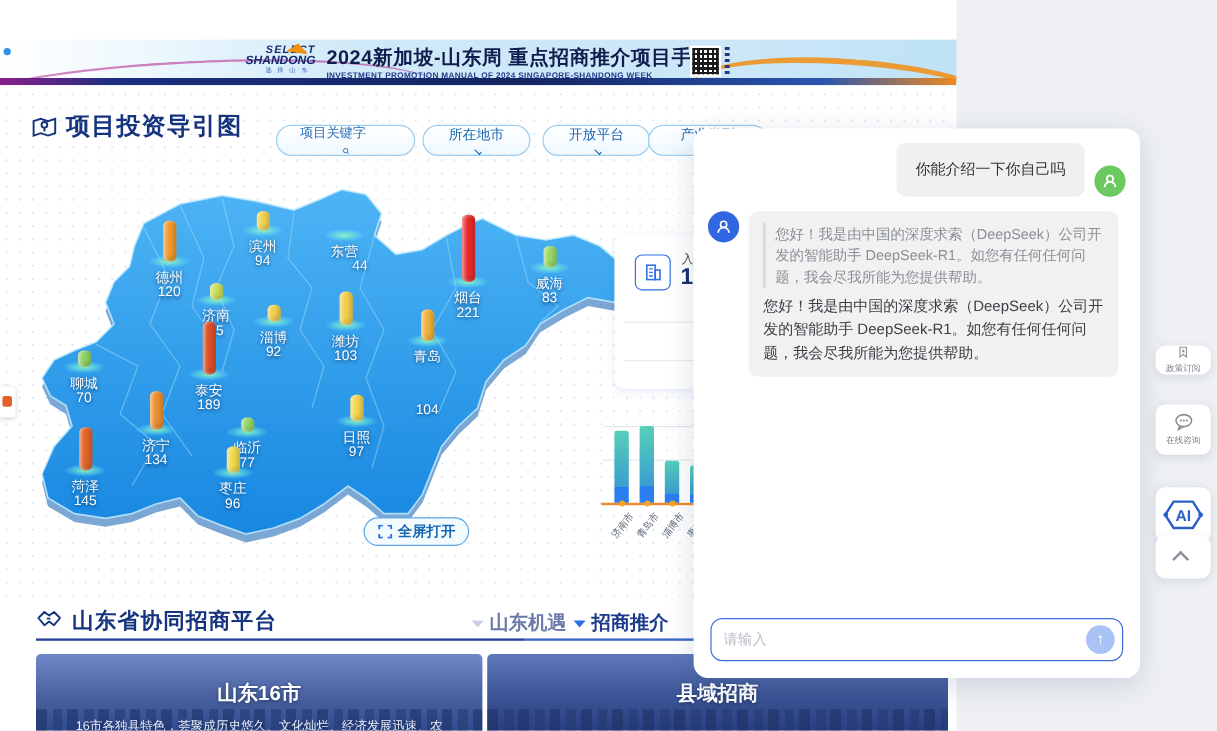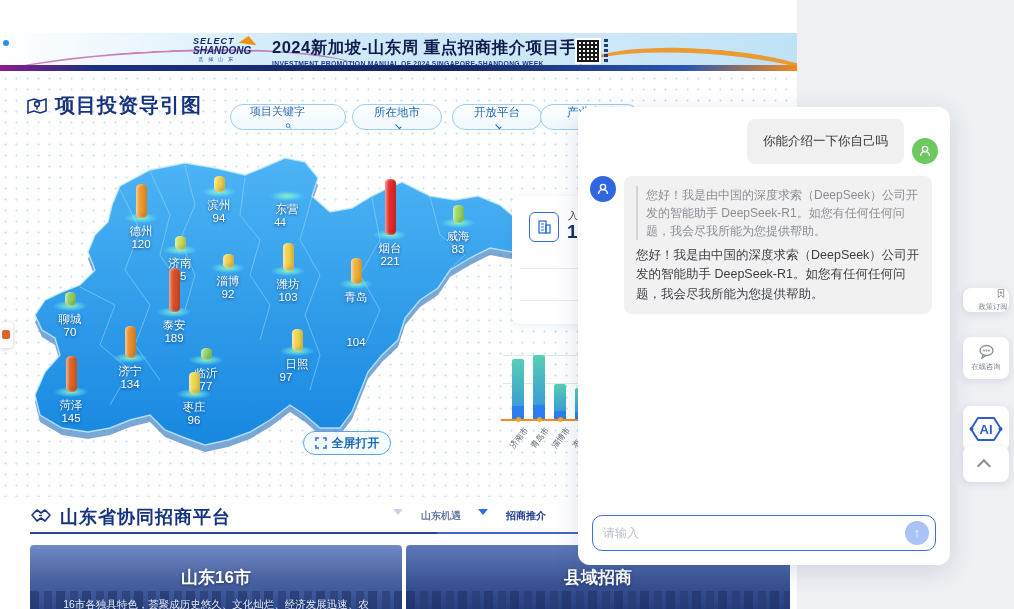--- a/index.html
+++ b/index.html
@@ -12,21 +12,21 @@
   
   .banner { position:absolute; left:0; top:33px; width:797px; height:38px;
     background:linear-gradient(90deg,#ffffff 0%,#eaf6fd 18%,#cfe9f8 38%,#cbe7f8 78%,#bfe2f6 100%); overflow:hidden; }
   .banner .wave-m { position:absolute; left:-60px; top:18px; width:430px; height:70px; border-radius:50%;
     border-top:2px solid rgba(176,32,140,.55); transform:rotate(-3deg); }
   .banner .wave-o { position:absolute; right:-40px; top:16px; width:260px; height:60px; border-radius:50%;
     border-top:5px solid rgba(240,146,30,.9); transform:rotate(4deg); }
   .banner .band { position:absolute; left:0; bottom:0; width:100%; height:6px;
     background:linear-gradient(90deg,#8a1f8a 0%,#1b2f7e 12%,#152561 55%,#2a55b0 86%,#f08a1e 100%); }
   .banner-dot { position:absolute; left:3px; top:7px; width:6px; height:6px; border-radius:50%; background:#2e8fe4; }
-  .logo { position:absolute; left:193px; top:4px; width:70px; text-align:left; color:#142a6e;
+  .logo { position:absolute; left:193px; top:4px; width:70px; text-align:right; color:#142a6e;
     font-weight:bold; font-style:italic; line-height:1.0; }
   .logo .l1 { font-size:9px; letter-spacing:1px; }
   .logo .l2 { font-size:10px; }
   .logo .peak { position:absolute; right:6px; top:-1px; width:0; height:0;
     border-left:9px solid transparent; border-right:9px solid transparent; border-bottom:8px solid #f0920f; transform:rotate(8deg); }
   .logo .lsub { font-size:6px; font-style:normal; font-weight:normal; color:#2a55b0; letter-spacing:2px; transform:scale(.85); }
   .banner-titles { position:absolute; left:272px; top:4px; width:300px; }
   .banner-title { font-size:16.5px; font-weight:bold; color:#111c4e; letter-spacing:.5px; white-space:nowrap; }
   .banner-subtitle { font-size:6.8px; color:#223a8a; font-weight:bold; letter-spacing:.3px; margin-top:1px; white-space:nowrap; }
   .qr { position:absolute; left:575px; top:5px; width:26px; height:26px; background:#fff; padding:2px; }
@@ -82,21 +82,21 @@
   .mc-grid { position:absolute; left:8px; width:98px; height:1px; background:#e3e6ea; }
   .mc-base { position:absolute; left:6px; top:74px; width:100px; height:2px; background:#f08a2a; }
   .mc-bar { position:absolute; width:12px; border-radius:2px 2px 0 0; }
   .mc-dot { position:absolute; width:5px; height:5px; border-radius:50%; background:#f5a623; top:72px; }
   .mc-lab { position:absolute; top:80px; width:40px; font-size:8px; color:#55606e;
     transform:rotate(-52deg); transform-origin:top right; text-align:right; white-space:nowrap; }
 
   
   .sec2-head { position:absolute; left:30px; top:505px; display:flex; align-items:center; gap:8px; }
   .sec2-title { font-size:18px; font-weight:bold; color:#16337f; letter-spacing:1px; }
-  .sec2-nav { position:absolute; top:509px; display:flex; gap:18px; font-size:10px; font-weight:bold; }
+  .sec2-nav { position:absolute; top:509px; display:flex; align-items:center; gap:5px; font-size:16px; font-weight:bold; }
   .nav1 { left:393px; color:#6b7aa8; }
   .nav2 { left:478px; color:#1b3a8c; }
   .tri { width:0; height:0; border-left:5px solid transparent; border-right:5px solid transparent; }
   .tri-gray { border-top:6px solid #c8d2e6; }
   .tri-blue { border-top:6px solid #2e6fe4; }
   .sec2-line { position:absolute; left:30px; top:532px; width:740px; height:2px;
     background:linear-gradient(90deg,#2b4396 0%,#2b4396 55%,#3e68c9 55%,#3e68c9 100%); }
 
   .card { position:absolute; top:545px; height:64px; border-radius:4px 4px 0 0; overflow:hidden; color:#fff; text-align:center; }
   .card1 { left:30px; width:372px; background:linear-gradient(180deg,#7289c9 0%,#49619f 55%,#2f4b8f 100%); }
@@ -225,21 +225,21 @@
         <div class="cglow" style="left: 124px; top: 213px;"></div>
         <div class="cbar" style="left: 135.5px; top: 184px; height: 34px; background: rgb(239, 154, 43);"></div>
         <div class="cname" style="left: 111px; top: 224px;">德州</div>
         <div class="cval" style="left: 111px; top: 238px;">120</div>
         <div class="cglow" style="left: 202px; top: 187px;"></div>
         <div class="cbar" style="left: 213.5px; top: 176px; height: 16px; background: rgb(242, 212, 77);"></div>
         <div class="cname" style="left: 189px; top: 198px;">滨州</div>
         <div class="cval" style="left: 189px; top: 212px;">94</div>
         <div class="cglow" style="left: 270px; top: 191px;"></div>
         <div class="cname" style="left: 257px; top: 202px;">东营</div>
-        <div class="cval" style="left: 250px; top: 216px; font-family: Liberation Serif, serif;">44</div>
+        <div class="cval" style="left: 270px; top: 216px;">44</div>
         <div class="cglow" style="left: 53px; top: 301px;"></div>
         <div class="cbar" style="left: 64.5px; top: 292px; height: 14px; background: rgb(143, 212, 101);"></div>
         <div class="cname" style="left: 40px; top: 312px;">聊城</div>
         <div class="cval" style="left: 40px; top: 326px;">70</div>
         <div class="cglow" style="left: 163px; top: 245px;"></div>
         <div class="cbar" style="left: 174.5px; top: 236px; height: 14px; background: rgb(205, 224, 90);"></div>
         <div class="cname" style="left: 150px; top: 256px;">济南</div>
         <div class="cval" style="left: 150px; top: 270px;">85</div>
         <div class="cglow" style="left: 211px; top: 263px;"></div>
         <div class="cbar" style="left: 222.5px; top: 254px; height: 14px; background: rgb(241, 208, 75);"></div>
@@ -269,21 +269,21 @@
         <div class="cbar" style="left: 124.5px; top: 326px; height: 32px; background: rgb(236, 143, 46);"></div>
         <div class="cname" style="left: 100px; top: 364px;">济宁</div>
         <div class="cval" style="left: 100px; top: 378px;">134</div>
         <div class="cglow" style="left: 189px; top: 355px;"></div>
         <div class="cbar" style="left: 200.5px; top: 348px; height: 12px; background: rgb(147, 216, 105);"></div>
         <div class="cname" style="left: 176px; top: 366px;">临沂</div>
         <div class="cval" style="left: 176px; top: 380px;">77</div>
         <div class="cglow" style="left: 280px; top: 346px;"></div>
         <div class="cbar" style="left: 291.5px; top: 329px; height: 22px; background: rgb(243, 213, 78);"></div>
         <div class="cname" style="left: 267px; top: 357px;">日照</div>
-        <div class="cval" style="left: 256px; top: 371px;">97</div>
+        <div class="cval" style="left: 267px; top: 371px;">97</div>
         <div class="cglow" style="left: 54px; top: 387px;"></div>
         <div class="cbar" style="left: 65.5px; top: 356px; height: 36px; background: rgb(224, 100, 40);"></div>
         <div class="cname" style="left: 41px; top: 398px;">菏泽</div>
         <div class="cval" style="left: 41px; top: 412px;">145</div>
         <div class="cglow" style="left: 177px; top: 389px;"></div>
         <div class="cbar" style="left: 188.5px; top: 372px; height: 22px; background: rgb(240, 216, 79);"></div>
         <div class="cname" style="left: 164px; top: 400px;">枣庄</div>
         <div class="cval" style="left: 164px; top: 414px;">96</div>
       </div>
 
@@ -384,21 +384,21 @@
       </div>
     </div>
   </div>
   <div class="input-bar">
     <input placeholder="请输入" style="">
     <button class="send-btn">↑</button>
   </div>
 </div>
 
 <div class="side">
-  <div class="side-card" style="top:288px; height:24px;align-items:flex-end;">
+  <div class="side-card" style="top:288px; height:24px;">
     <svg width="16" height="16" viewBox="0 0 16 16">
       <path d="M4 2 H12 V14 L8 10.5 L4 14 Z" fill="none" stroke="#8a8f98" stroke-width="1.3"></path>
       <path d="M8 4.2 L8.8 5.8 L10.5 6 L9.2 7.1 L9.6 8.8 L8 7.9 L6.4 8.8 L6.8 7.1 L5.5 6 L7.2 5.8 Z" fill="#8a8f98"></path>
     </svg>
     <span class="side-label">政策订阅</span>
   </div>
   <div class="side-card" style="top:337px; height:42px;">
     <svg width="17" height="15" viewBox="0 0 17 15">
       <ellipse cx="8.5" cy="6.5" rx="6.5" ry="5" fill="none" stroke="#8a8f98" stroke-width="1.3"></ellipse>
       <path d="M5 11 L4 14 L8 11.5" fill="none" stroke="#8a8f98" stroke-width="1.3"></path>

